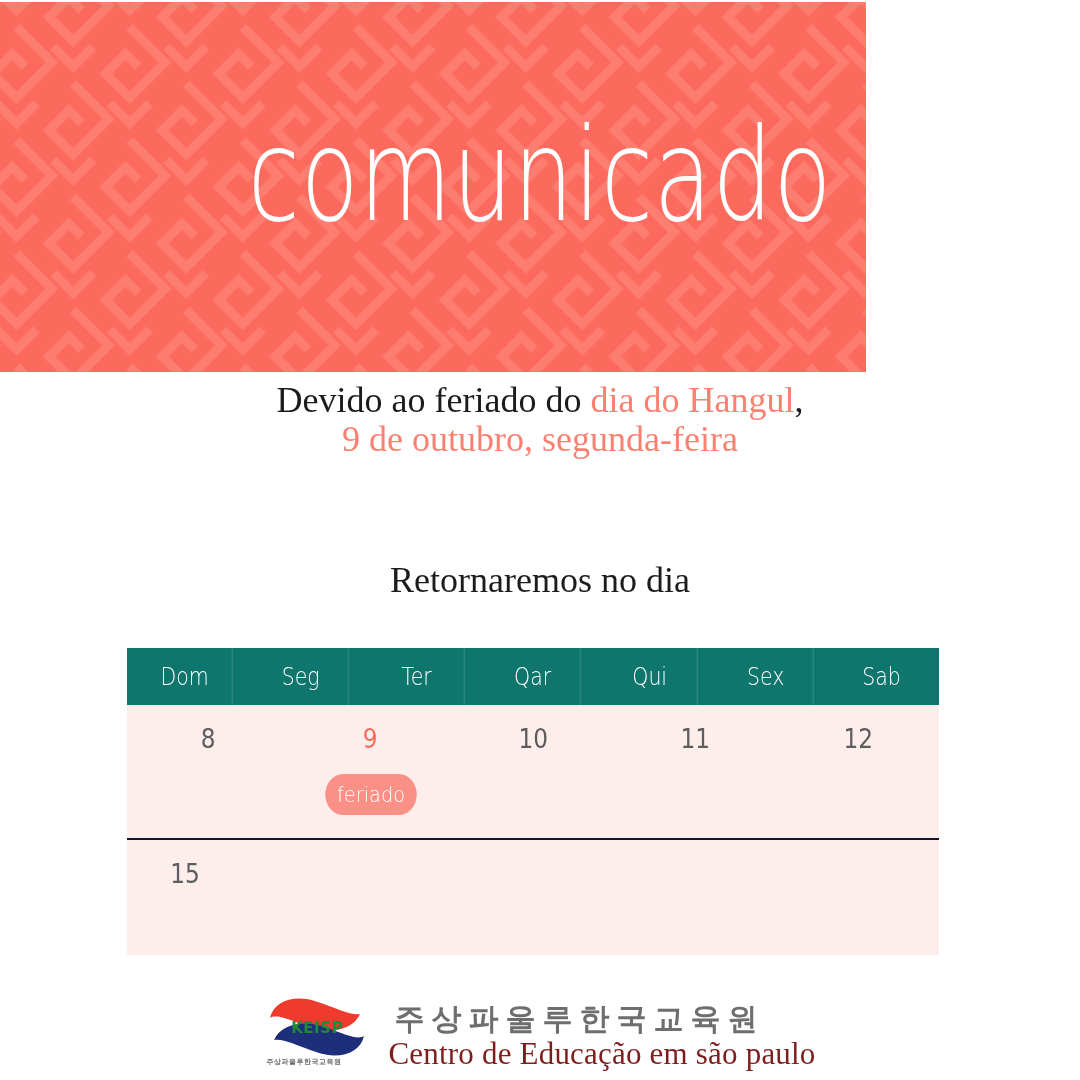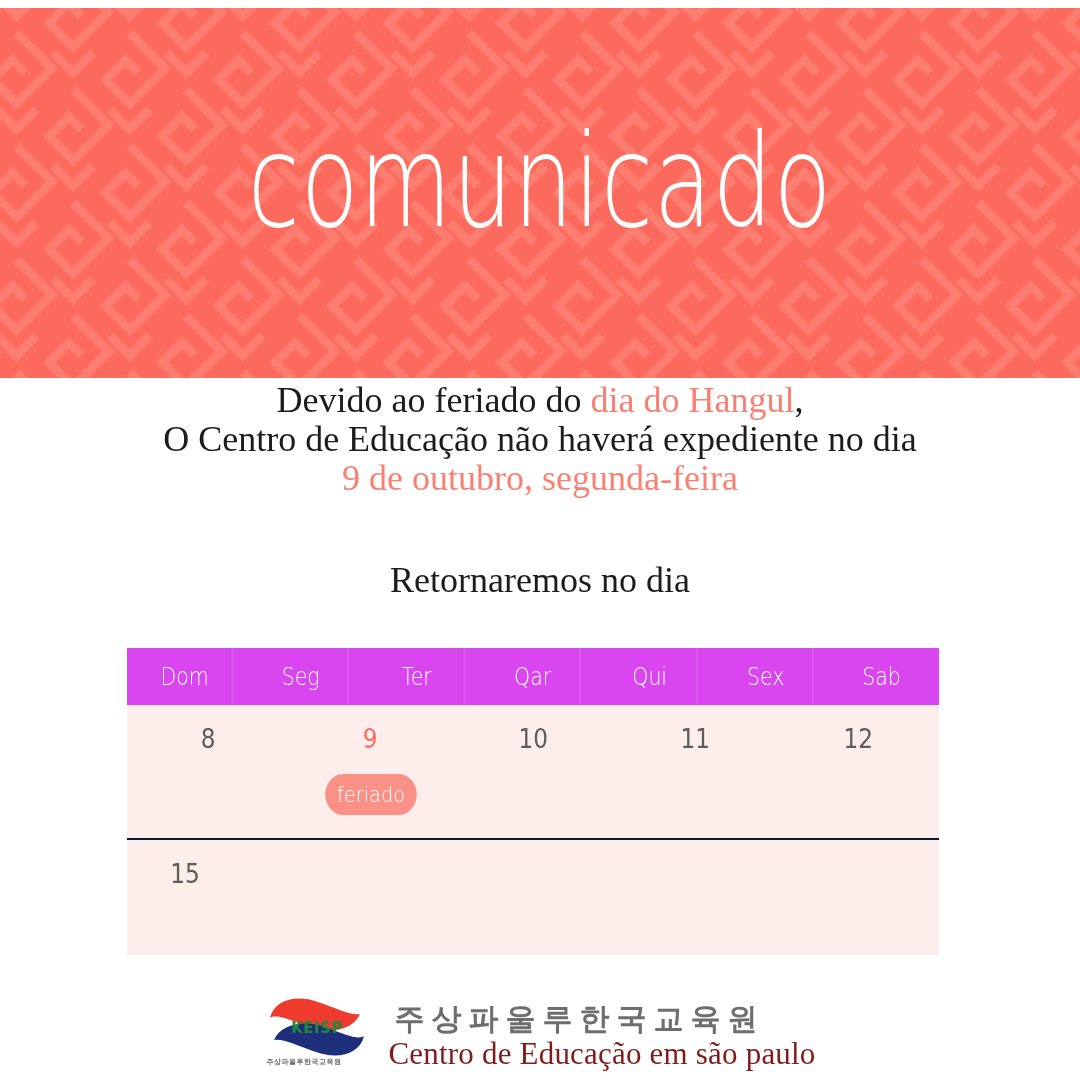--- a/index.html
+++ b/index.html
@@ -16,22 +16,22 @@
   #page {
     position: relative;
     width: 1080px;
     height: 1080px;
     background: #ffffff;
   }
 
   
   #header-banner {
     position: absolute;
-    left: 0; top: 8px;
-    width: 1080px;
+    left: 0; top: 2px;
+    width: 866px;
     height: 370px;
     background-color: #fc6a5d;
     overflow: hidden;
   }
 
   #header-pattern {
     position: absolute;
     left: -40px; top: -40px;
     width: 1160px;
     height: 460px;
@@ -97,21 +97,21 @@
     top: 648px;
     width: 812px;
     height: 307px;
     background: #fdeeec;
   }
 
   #calendar-head {
     display: flex;
     width: 812px;
     height: 57px;
-    background: #d946ef;
+    background: #0f766e;
   }
 
   .cal-head-cell {
     flex: 1 1 0;
     display: flex;
     align-items: center;
     justify-content: center;
     color: #ffffff;
     font-family: "DejaVu Sans", sans-serif;
     font-size: 25px;
@@ -229,21 +229,20 @@
         </pattern>
       </defs>
       <rect x="0" y="0" width="1160" height="460" fill="#fc6a5d"></rect>
       <rect x="0" y="0" width="1160" height="460" fill="url(#gk)"></rect>
     </svg>
     <div id="header-title">comunicado</div>
   </div>
 
   <div id="message-block">
     <div class="msg-line"><span>Devido ao feriado do </span><span class="hl">dia do Hangul</span><span>,</span></div>
-    <div class="msg-line wide">O Centro de Educação não haverá expediente no dia</div>
     <div class="msg-line hl">9 de outubro, segunda-feira</div>
   </div>
 
   <div id="message-block-2">
     <div class="msg-line">Retornaremos no dia</div>
   </div>
 
   <div id="calendar">
     <div id="calendar-head">
       <div class="cal-head-cell">Dom</div>

